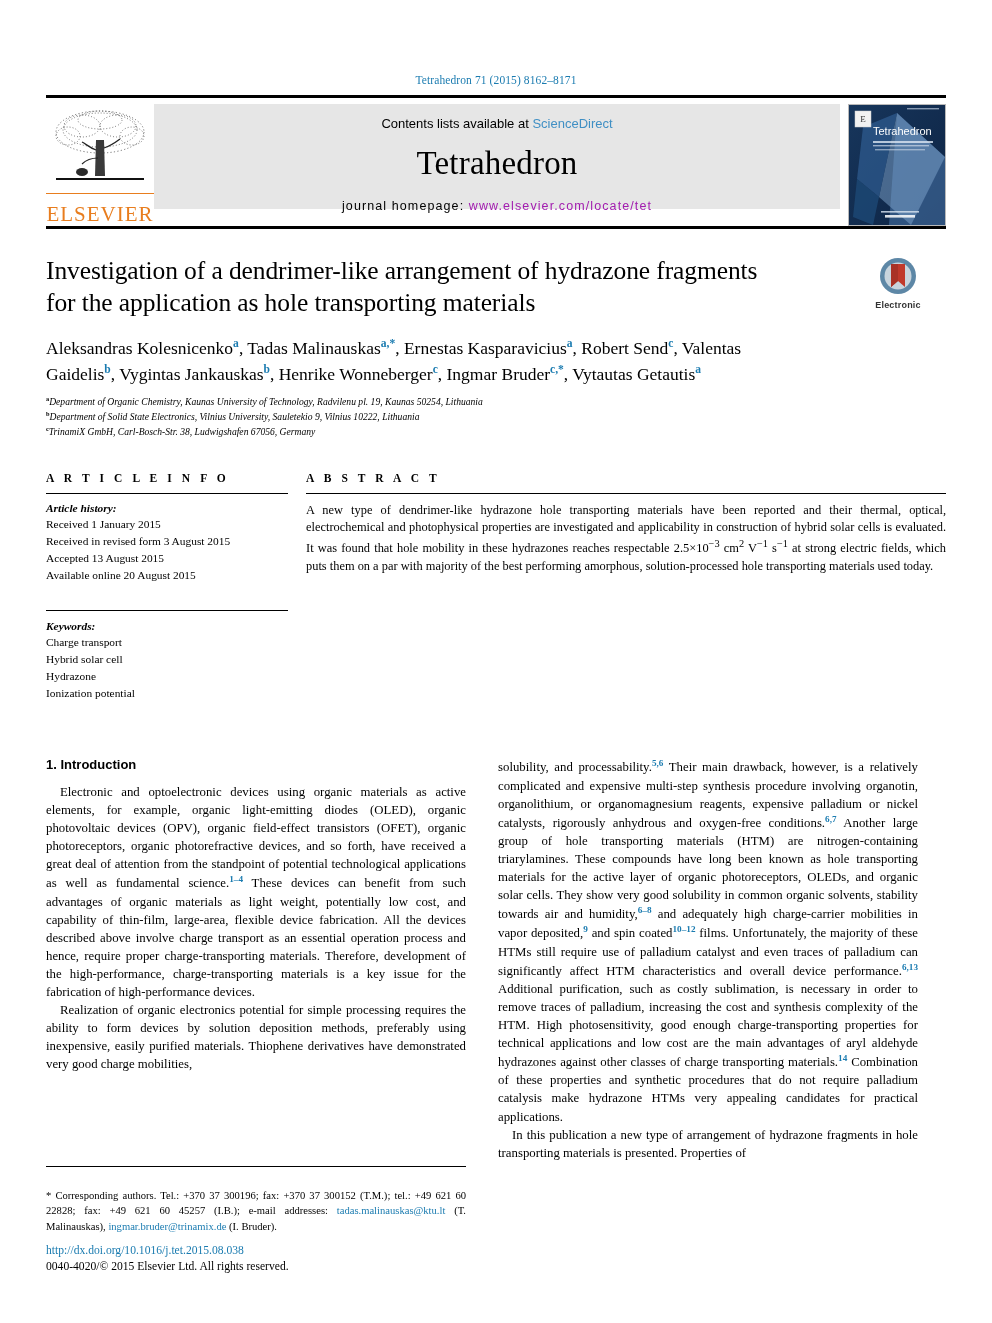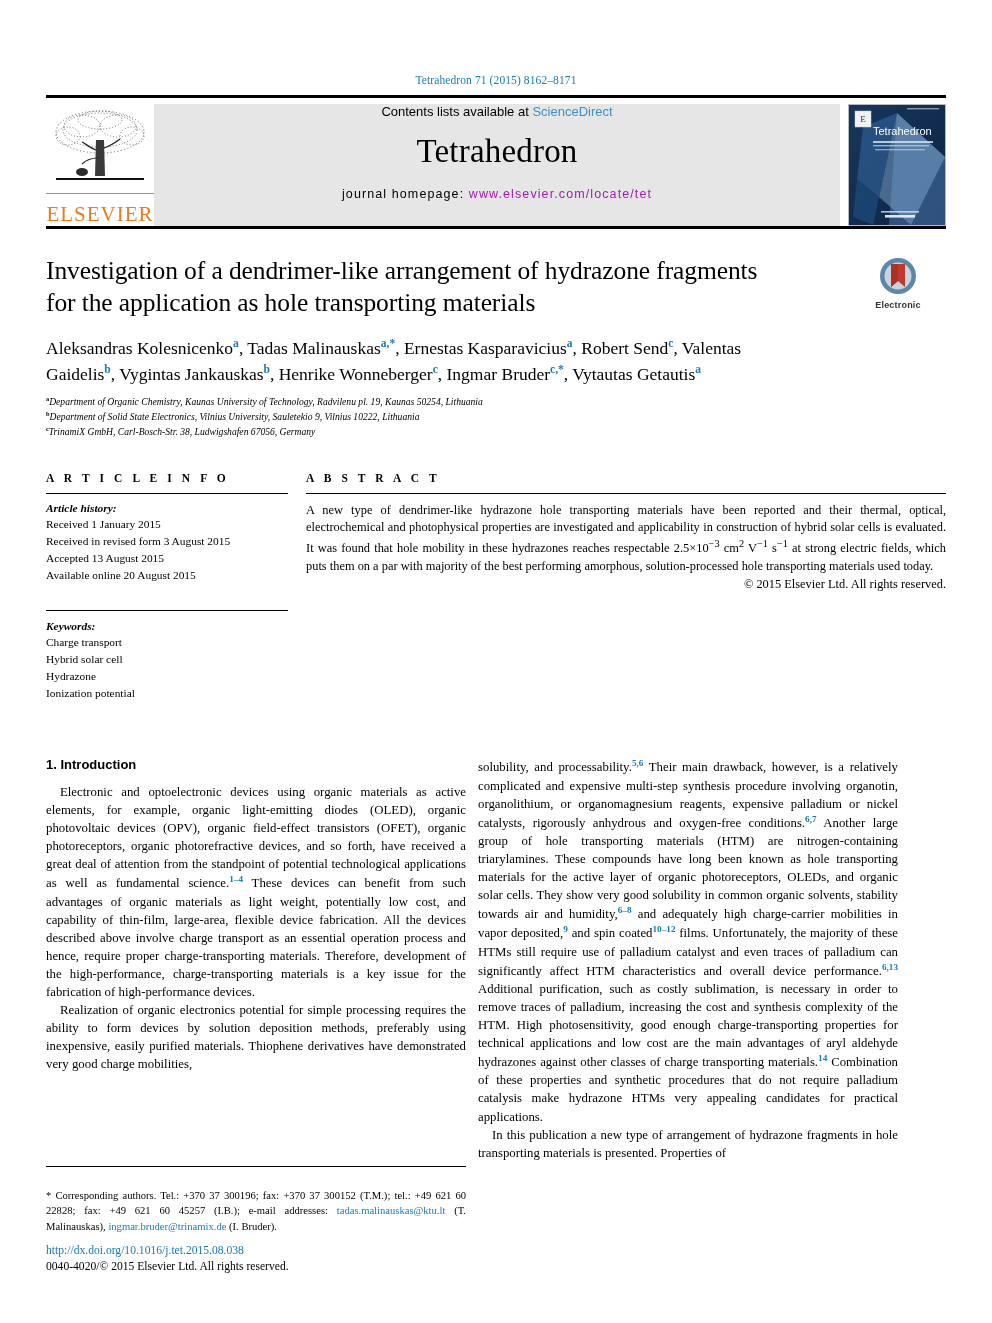--- a/index.html
+++ b/index.html
@@ -54,24 +54,25 @@
     letter-spacing: 1.0px;
     color: #e87d1e;
     border-top: 1.5px solid #e87d1e;
     margin-top: 1px;
     padding-top: 9px;
     line-height: 1.05;
   }
   .journal-band {
     flex: 1 1 auto;
     background: #e6e6e6;
-    height: 122px;
+    height: 105px;
     margin-left: 0;
     position: relative;
     box-sizing: border-box;
+    padding-top: 12px;
   }
   .contents-line {
     text-align: center;
     font-family: "Liberation Sans", sans-serif;
     font-size: 13px;
     color: #000;
   }
   .contents-line .sd {
     color: #3f8fc4;
   }
@@ -194,21 +195,21 @@
   .copyright-line {
     text-align: right;
     font-size: 12.4px;
     margin-top: 1px;
   }
 
   
   .body-cols {
     margin: 56px 46px 0 46px;
     display: flex;
-    gap: 12px;
+    gap: 32px;
   }
   .bcol { width: 420px; flex: 0 0 420px; }
   .sec-title {
     font-family: "Liberation Sans", sans-serif;
     font-size: 13px;
     font-weight: bold;
     margin: 0 0 11px 0;
   }
   .para {
     font-family: "Liberation Serif", serif;
@@ -365,21 +366,20 @@
         <div>Ionization potential</div>
       </div>
     </div>
 
     <div class="col-abstract">
       <div class="sec-head">A B S T R A C T</div>
       <div class="hr-thin"></div>
       <div class="abstract-body">
         <span>A new type of dendrimer-like hydrazone hole transporting materials have been reported and their thermal, optical, electrochemical and photophysical properties are investigated and applicability in construction of hybrid solar cells is evaluated. It was found that hole mobility in these hydrazones reaches respectable 2.5×10</span><sup>−3</sup><span> cm</span><sup>2</sup><span> V</span><sup>−1</sup><span> s</span><sup>−1</sup><span> at strong electric fields, which puts them on a par with majority of the best performing amorphous, solution-processed hole transporting materials used today.</span>
       </div>
-      <div class="copyright-line">© 2015 Elsevier Ltd. All rights reserved.</div>
     </div>
   </div>
 
   <div class="body-cols">
 
     <div class="bcol">
       <div class="sec-title">1. Introduction</div>
       <p class="para"><span>Electronic and optoelectronic devices using organic materials as active elements, for example, organic light-emitting diodes (OLED), organic photovoltaic devices (OPV), organic field-effect transistors (OFET), organic photoreceptors, organic photorefractive devices, and so forth, have received a great deal of attention from the standpoint of potential technological applications as well as fundamental science.</span><span class="ref">1–4</span><span> These devices can benefit from such advantages of organic materials as light weight, potentially low cost, and capability of thin-film, large-area, flexible device fabrication. All the devices described above involve charge transport as an essential operation process and hence, require proper charge-transporting materials. Therefore, development of the high-performance, charge-transporting materials is a key issue for the fabrication of high-performance devices.</span></p>
       <p class="para">Realization of organic electronics potential for simple processing requires the ability to form devices by solution deposition methods, preferably using inexpensive, easily purified materials. Thiophene derivatives have demonstrated very good charge mobilities,</p>
     </div>

